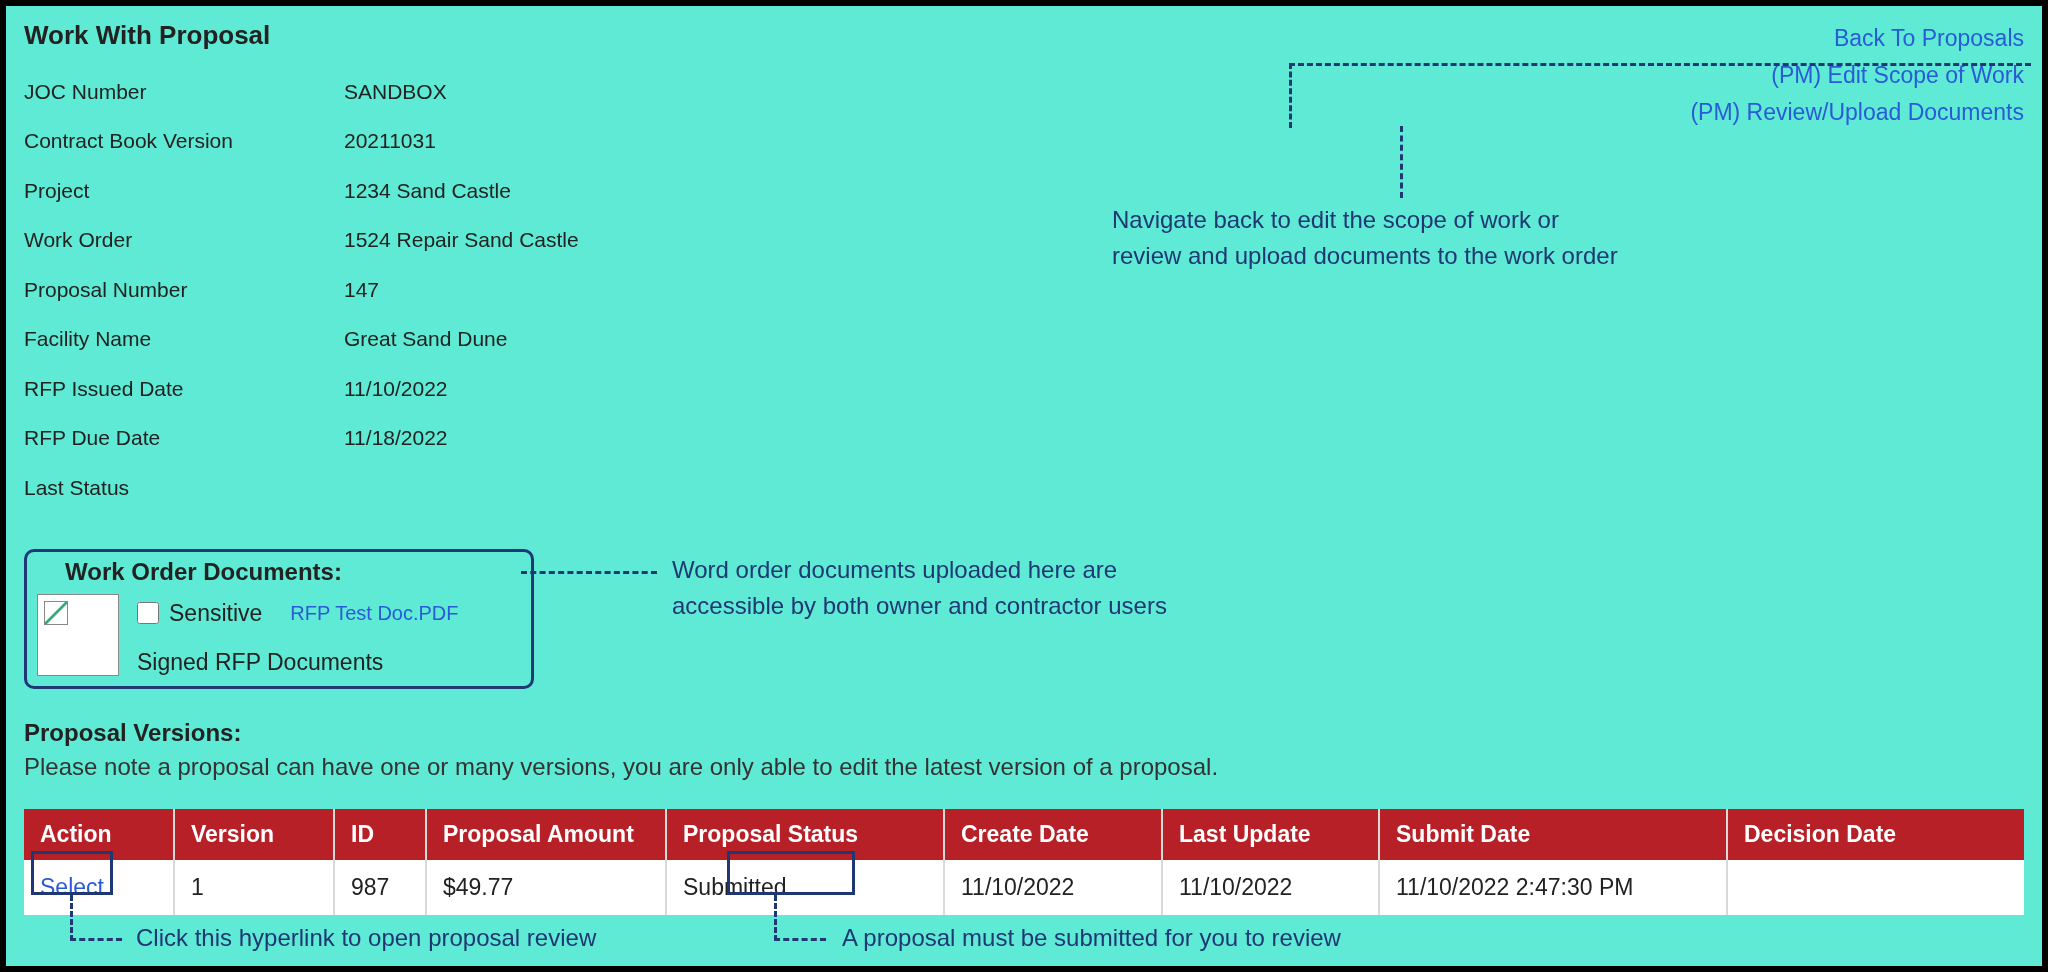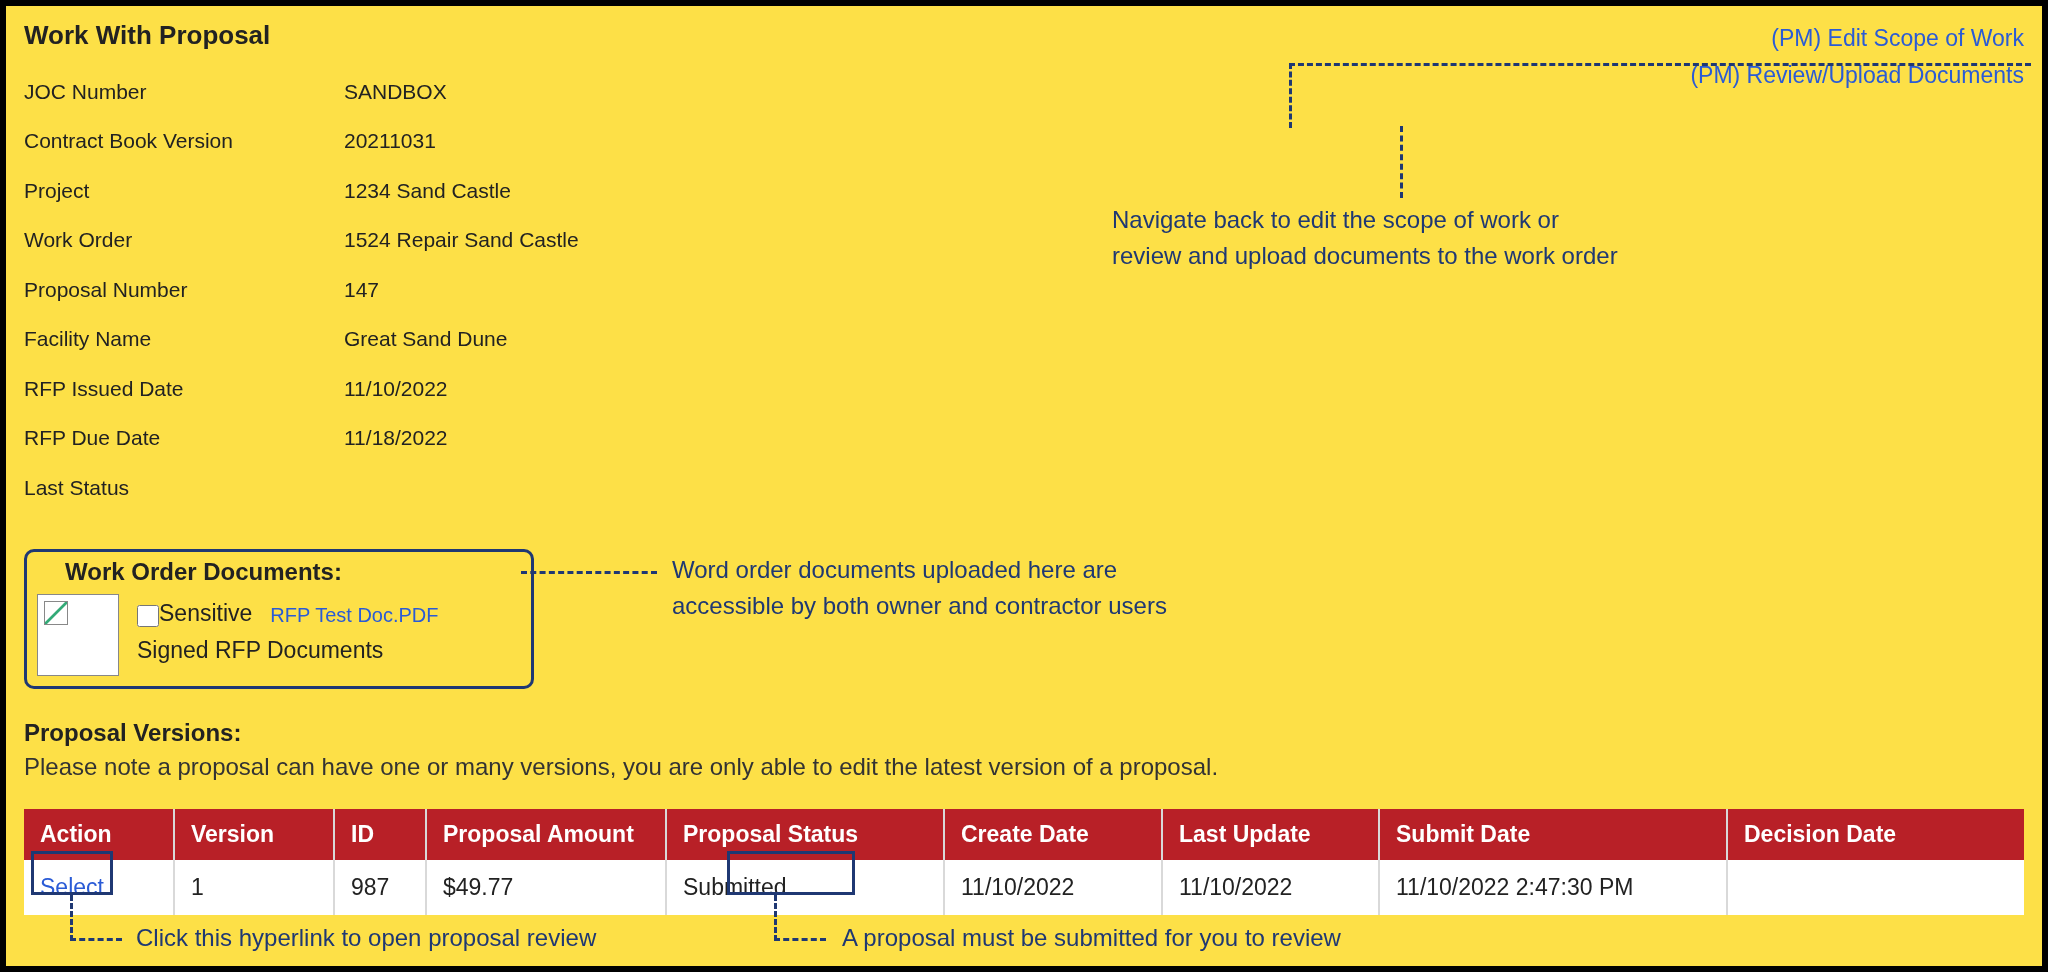--- a/index.html
+++ b/index.html
@@ -7,21 +7,21 @@
     font-family: Arial, Helvetica, sans-serif;
     background: #fff;
     width: 2048px;
     height: 972px;
     overflow: hidden;
   }
   .outer-frame {
     border: 6px solid #000;
     width: 2048px;
     height: 972px;
-    background: #fde047;
+    background: #5eead4;
     position: relative;
     padding: 14px 18px;
     filter: blur(0.3px);
   }
   .page-title {
     font-size: 26px;
     font-weight: bold;
     color: #222;
     margin-bottom: 26px;
   }
@@ -105,21 +105,21 @@
   }
   .broken-img::after {
     content: "";
     position: absolute;
     top: 6px; left: 6px;
     width: 22px; height: 22px;
     border: 1px solid #888;
     background: linear-gradient(135deg,#fff 45%,#3a7 46%,#3a7 54%,#fff 55%);
   }
   .doc-meta { padding-top: 6px; font-size: 23px; color: #222; }
-  .doc-meta .sense-row { display: flex; align-items: flex-end; margin-bottom: 10px; }
+  .doc-meta .sense-row { display: flex; align-items: center; gap: 10px; margin-bottom: 22px; }
   .doc-meta input[type=checkbox] { width: 22px; height: 22px; }
   .doc-link { color: #2a5bd6; text-decoration: none; margin-left: 18px; font-size: 20px; }
   .docs-annot-line {
     position: absolute;
     top: 565px;
     left: 515px;
     width: 136px;
     border-top: 3px dashed #1f3873;
   }
   .docs-annot-text {
@@ -209,20 +209,21 @@
   }
 </style>
 </head>
 <body>
 
 <div class="outer-frame">
 
   <div class="page-title">Work With Proposal</div>
 
   <div class="nav-links">
+    <a href="#">Back To Proposals</a>
     <a href="#">(PM) Edit Scope of Work</a>
     <a href="#">(PM) Review/Upload Documents</a>
   </div>
 
   <div class="nav-annot-box"></div>
   <div class="nav-annot-tail"></div>
   <div class="nav-annot-text" style="white-space:pre-line;">Navigate back to edit the scope of work or
 review and upload documents to the work order</div>
 
   <div class="info-grid">

